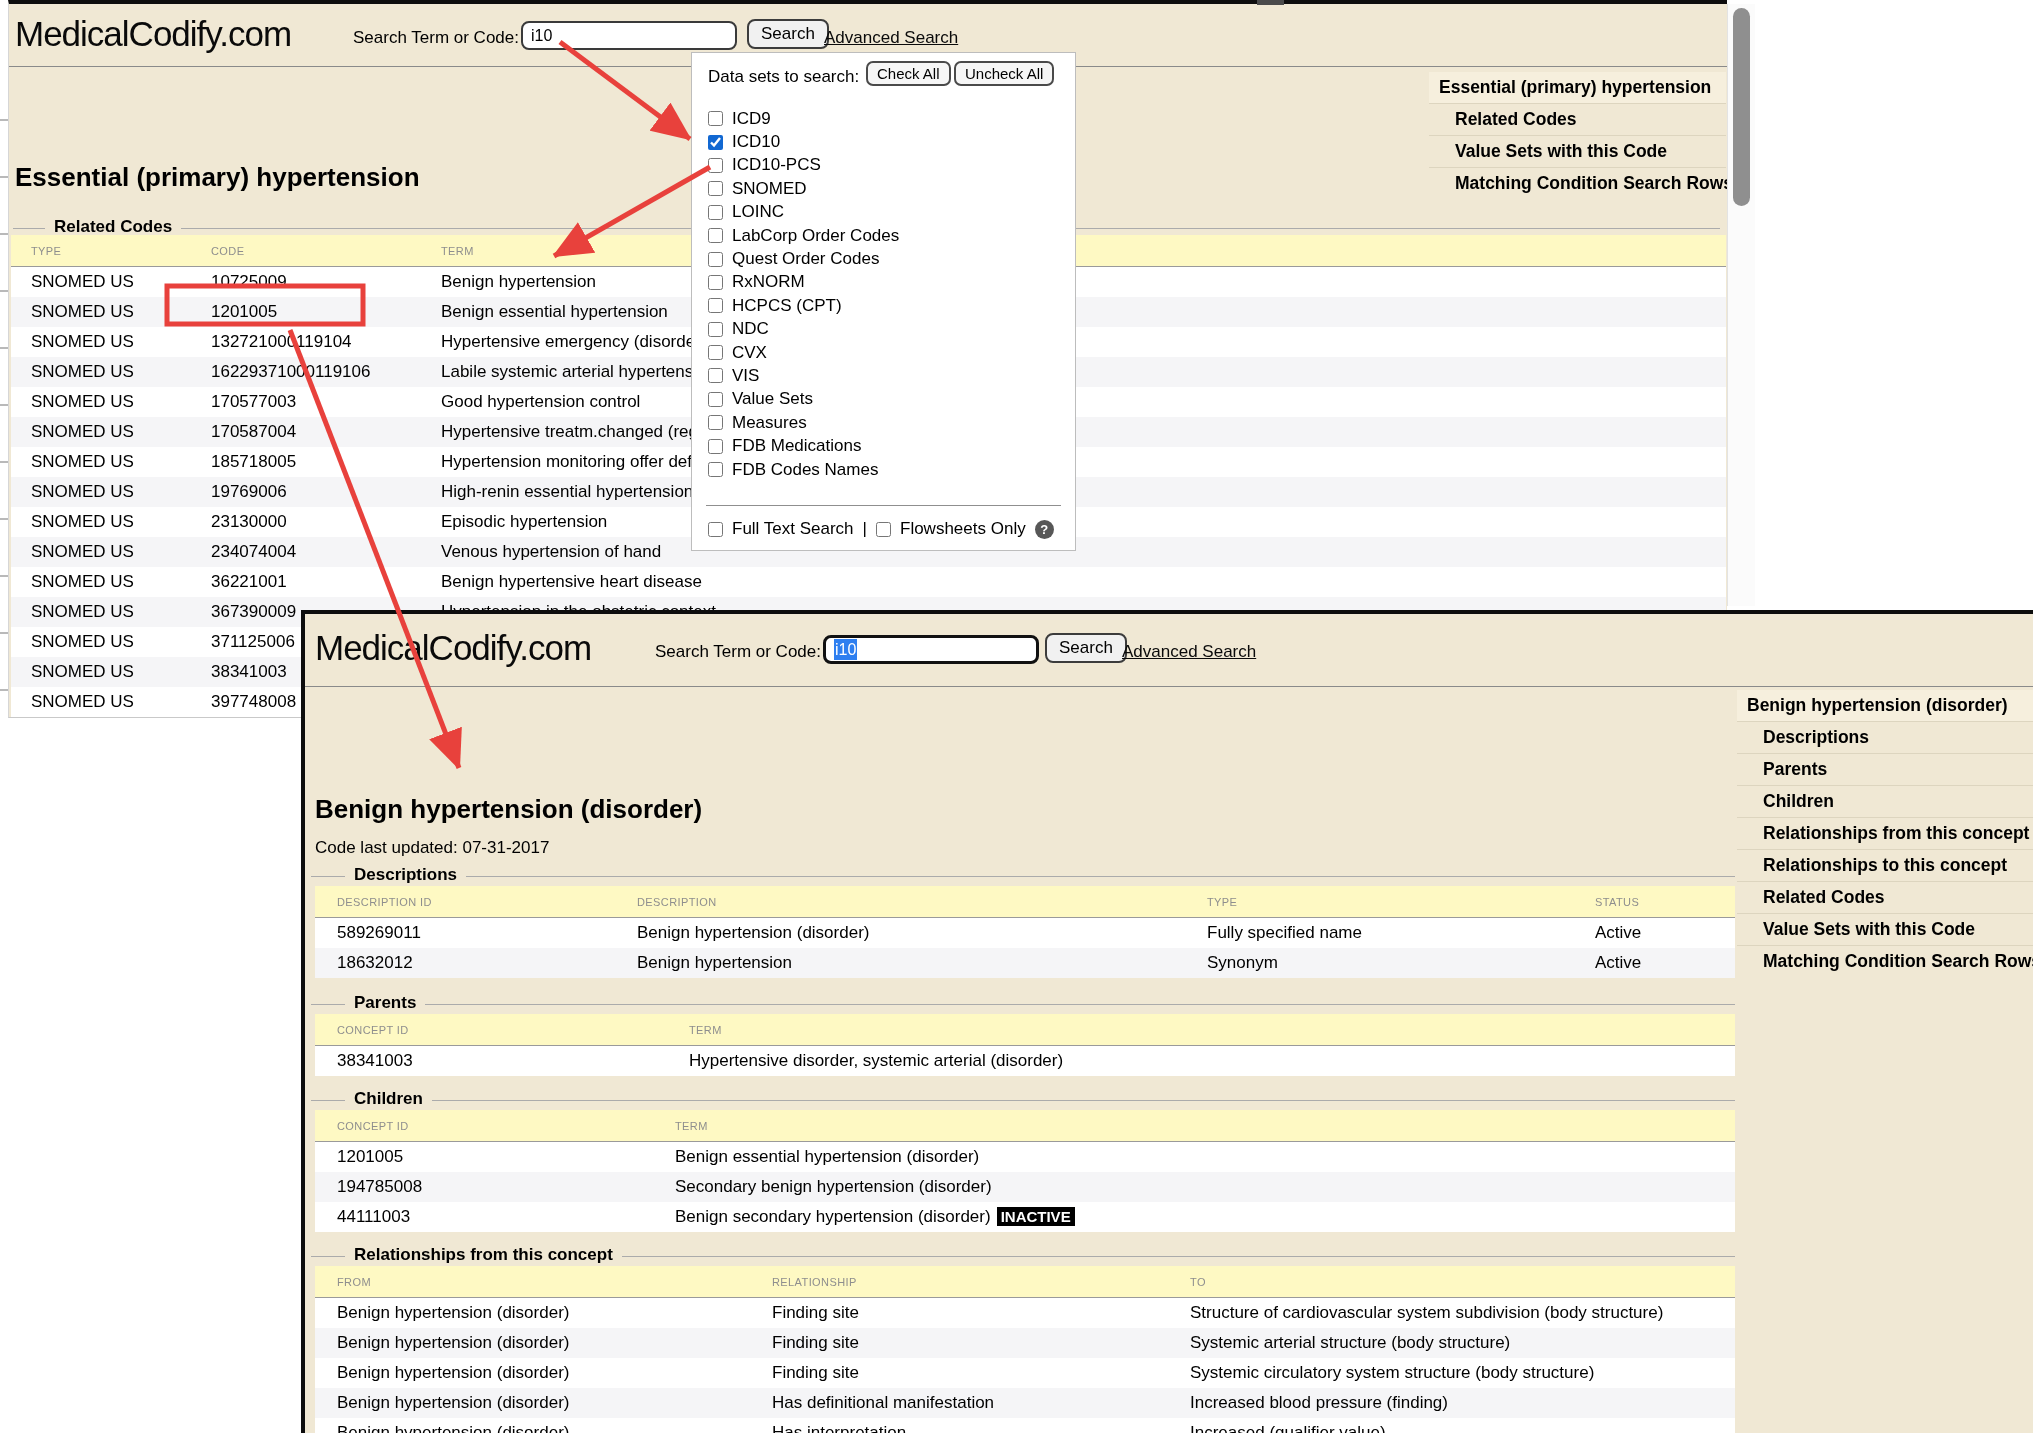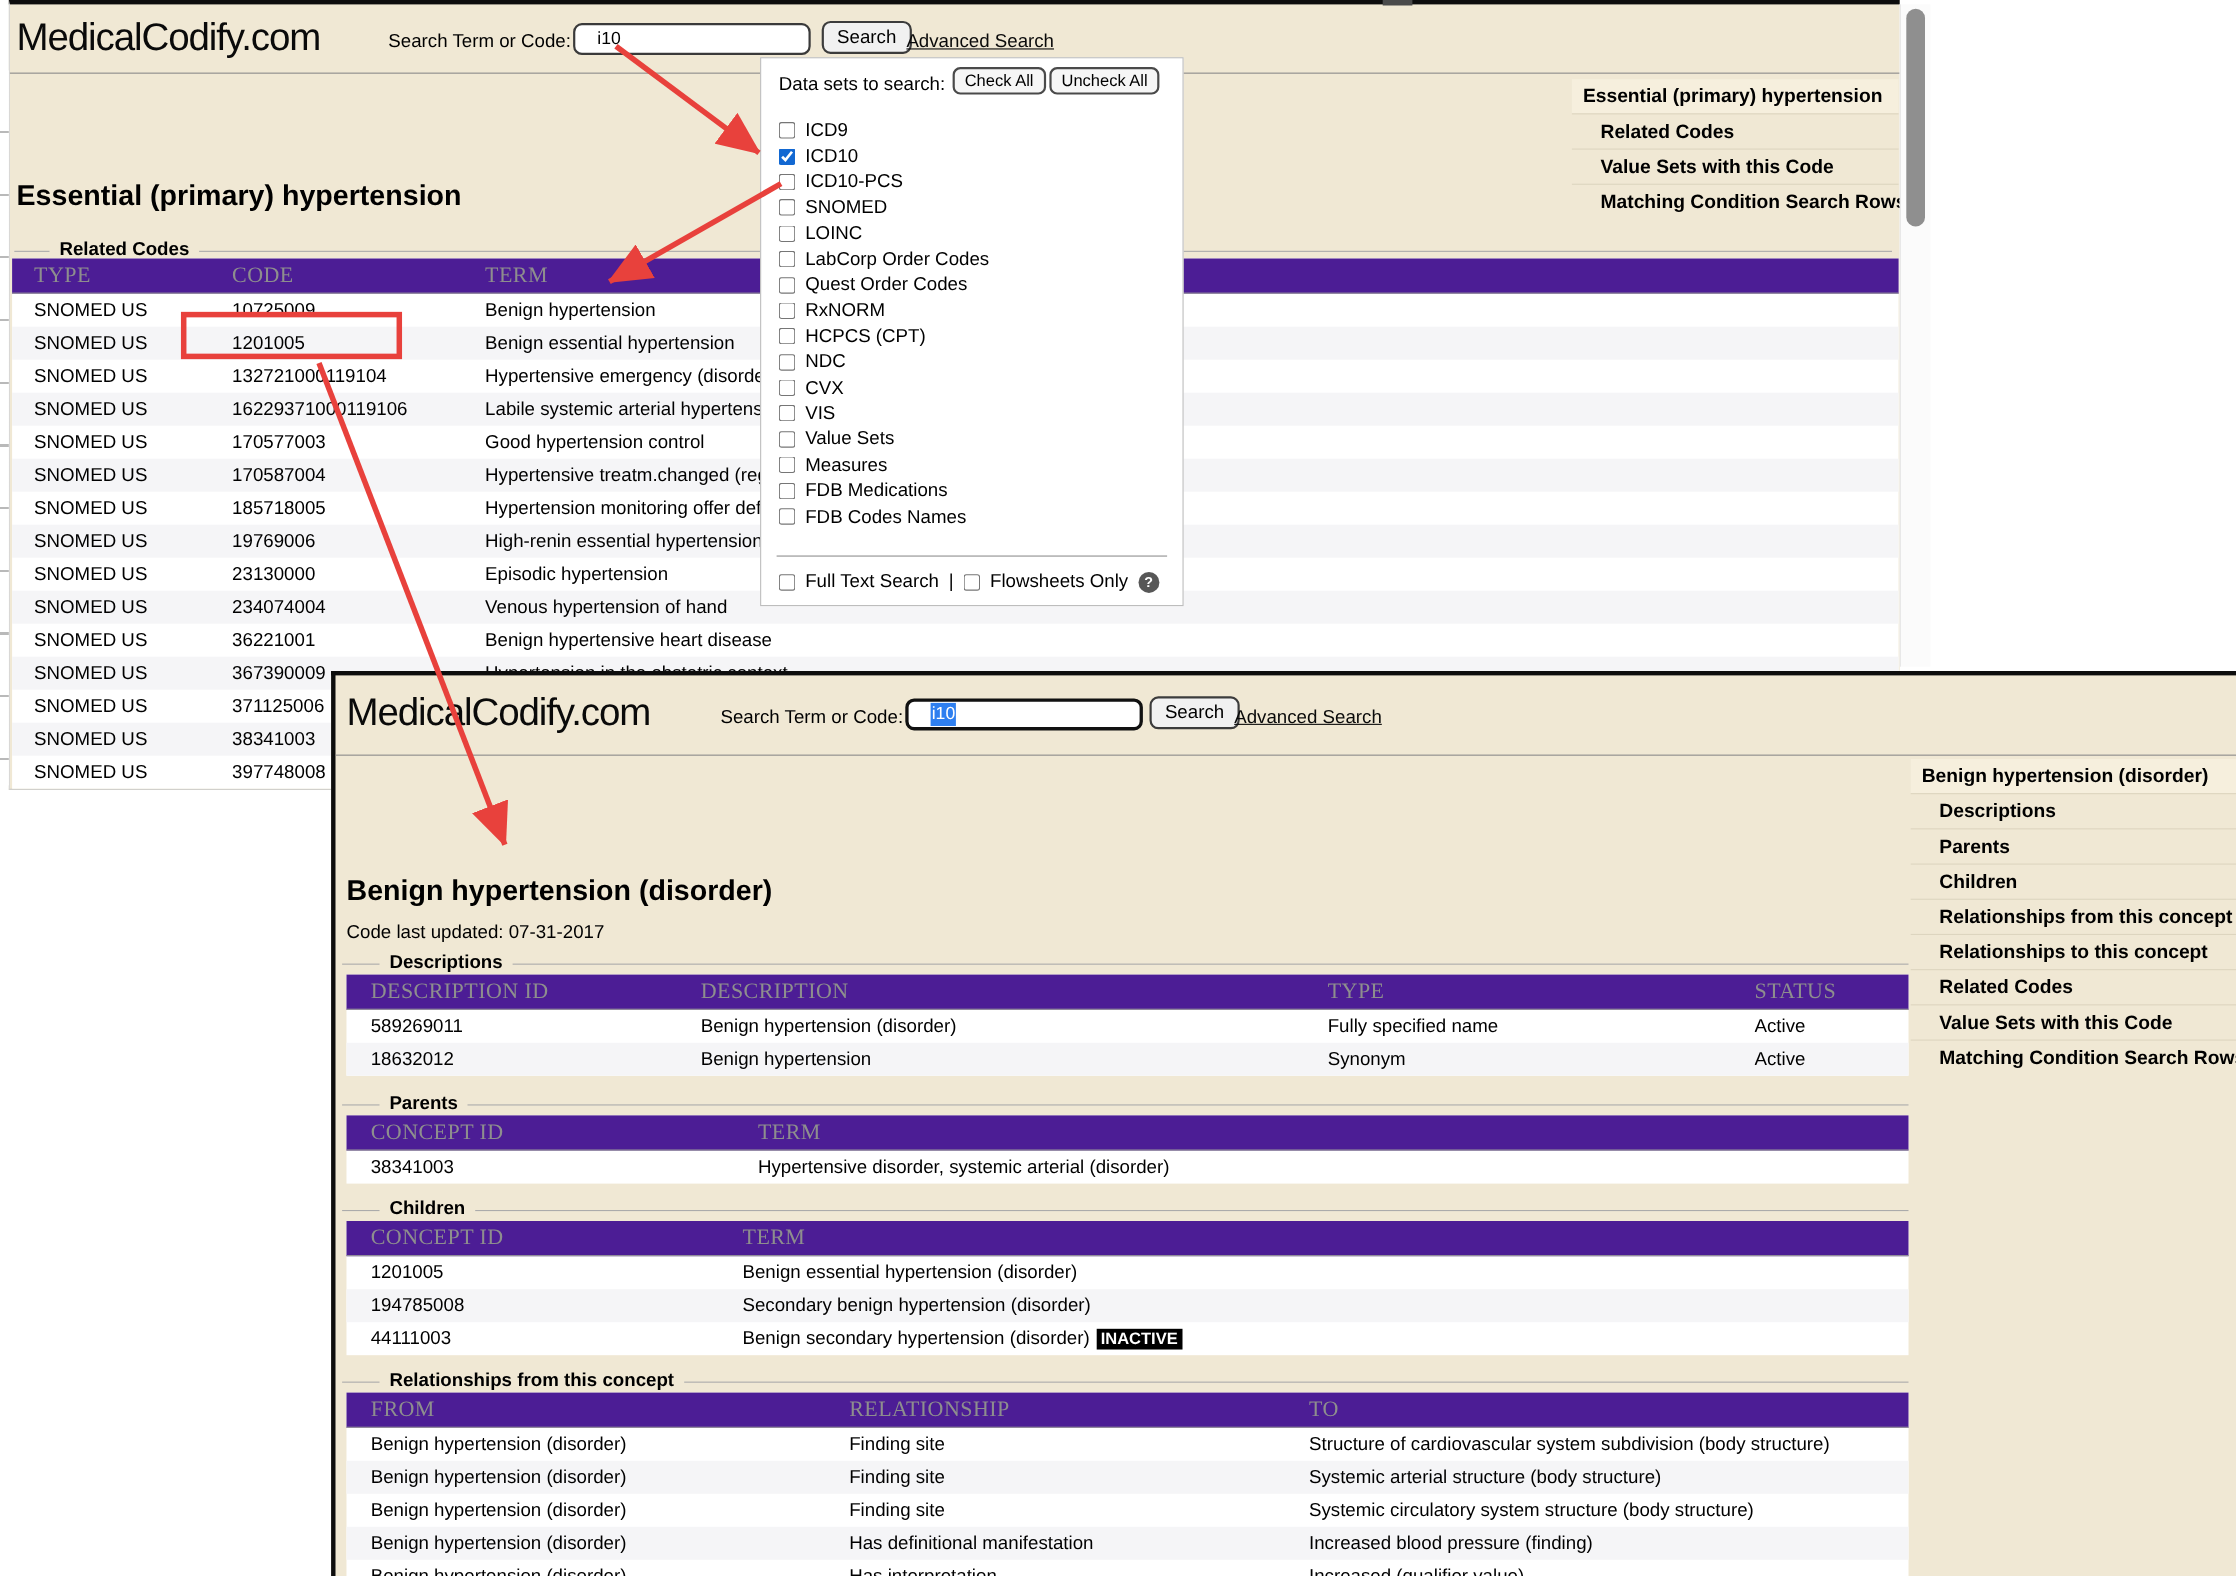--- a/index.html
+++ b/index.html
@@ -7,39 +7,39 @@
         font-family:"Liberation Sans", sans-serif;color:#000;}
 
   
   .win{position:absolute;background:#f0e8d4;border-top:4px solid #0d0d0d;box-sizing:border-box;}
   #win1{left:8px;top:0;width:1719px;height:718px;z-index:1;border-left:1px solid #d6d6d6;border-bottom:1px solid #c9c9c9;}
   #win2{left:301px;top:610px;width:1732px;height:823px;z-index:20;border-left:4px solid #0d0d0d;overflow:hidden;}
 
   .logo{position:absolute;font-size:35px;letter-spacing:-1px;color:#0a0a0a;white-space:nowrap;}
   .srch-label{position:absolute;font-size:17px;white-space:nowrap;}
   .srch-input{position:absolute;box-sizing:border-box;width:216px;height:29px;border:2px solid #3a3a3a;
-              border-radius:8px;background:#fff;font-family:inherit;font-size:16px;padding:0 20px;}
+              border-radius:8px;background:#fff;font-family:inherit;font-size:16px;padding:0 8px;}
   .srch-input.focused{border:3px solid #111;font-size:0;}
   .sel-text{display:inline-block;background:#2e7ff0;color:#fff;font-size:16px;line-height:21px;margin-top:1px;padding:0 1px;}
   .btn{position:absolute;box-sizing:border-box;background:#f1f1f1;border:2px solid #3c3c3c;border-radius:8px;
        font-family:inherit;font-size:17px;padding:3px 12px;white-space:nowrap;}
   .adv-link{position:absolute;font-size:17px;color:#0a0a0a;text-decoration:underline;white-space:nowrap;}
   .w-divider{position:absolute;left:0;right:0;height:1px;background:#8a8a8a;}
   .h1{position:absolute;font-size:38px;font-weight:bold;white-space:nowrap;}
   .h2{position:absolute;font-size:26px;font-weight:bold;white-space:nowrap;}
   .note{position:absolute;font-size:17px;white-space:nowrap;}
 
   
   .fs-line{position:absolute;height:1px;background:#ababab;}
   .fs-legend{position:absolute;font-size:17px;font-weight:bold;background:#f0e8d4;padding:0 9px;white-space:nowrap;}
 
   
   .tbl{position:absolute;background:#fff;box-sizing:border-box;}
-  .thead{display:grid;align-items:center;height:32px;background:#4c1d95;border-bottom:1px solid #9a9a9a;
-         color:#8e8e8e;font-size:20px;letter-spacing:.4px;box-sizing:border-box;font-family:Liberation Serif, serif;}
+  .thead{display:grid;align-items:center;height:32px;background:#fef9c3;border-bottom:1px solid #9a9a9a;
+         color:#8e8e8e;font-size:11px;letter-spacing:.4px;box-sizing:border-box;}
   .trow{display:grid;align-items:center;height:30px;font-size:17px;box-sizing:border-box;}
   .rows > .trow:nth-of-type(even){background:#f5f5f7;}
   .cols-related{grid-template-columns:180px 230px 1fr;padding-left:20px;}
   .cols-desc{grid-template-columns:300px 570px 388px 1fr;padding-left:22px;}
   .cols-par{grid-template-columns:352px 1fr;padding-left:22px;}
   .cols-child{grid-template-columns:338px 1fr;padding-left:22px;}
   .cols-rel{grid-template-columns:435px 418px 1fr;padding-left:22px;}
   .td,.th{overflow:hidden;white-space:nowrap;}
   .inactive-badge{background:#000000;color:#fff;font-weight:bold;font-size:15px;padding:1px 4px;margin-left:6px;}
 

